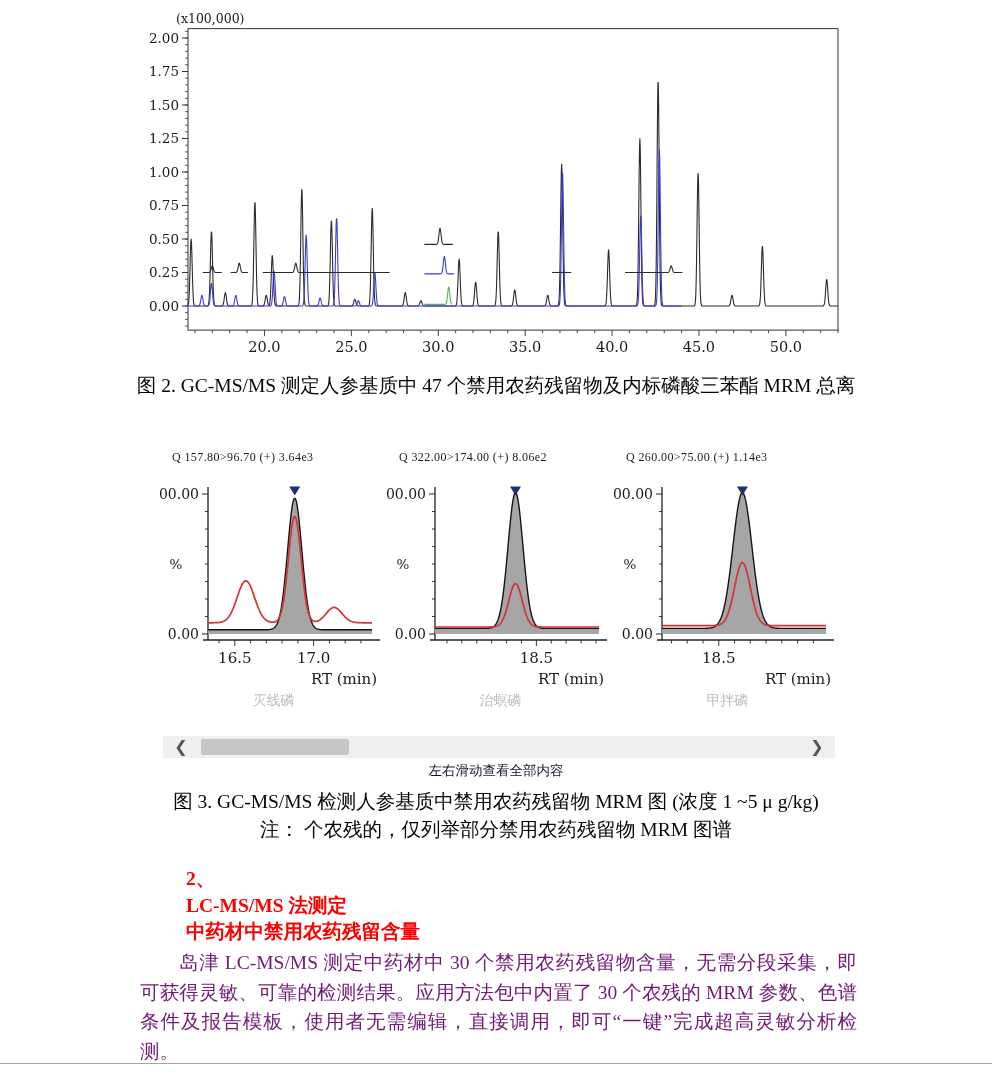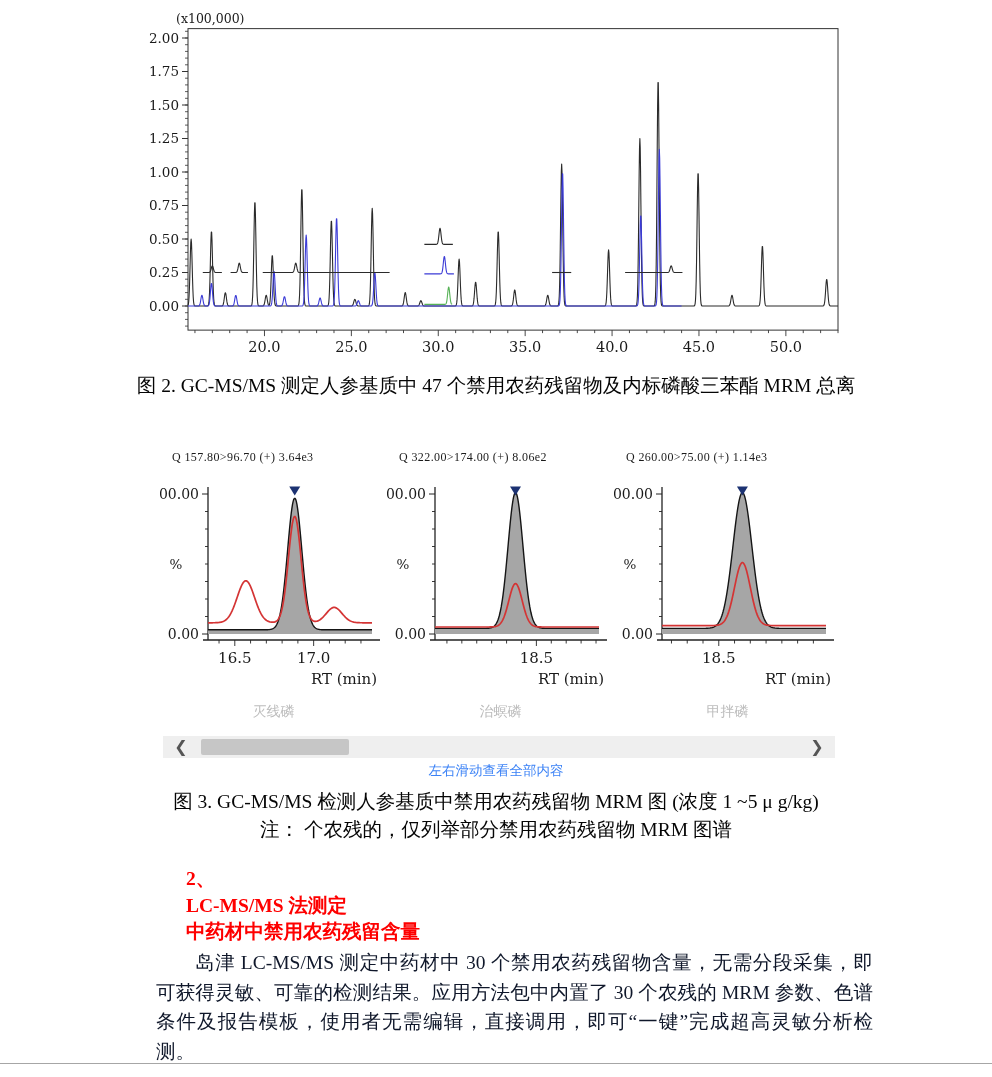--- a/index.html
+++ b/index.html
@@ -7,28 +7,28 @@
   body{width:992px;height:1077px;position:relative;font-family:"Liberation Serif","DejaVu Serif",serif;color:#111;overflow:hidden}
   .page{position:absolute;inset:0;background:#fff}
   .tic-wrap{position:absolute;top:6px;left:146px}
   svg text{font-family:"DejaVu Serif","Liberation Serif",serif}
   .caption{position:absolute;left:0;width:100%;text-align:center;font-size:19.5px;line-height:27.5px;color:#050505}
   .fig2{top:372px}
   .fig3{top:788px}
   .mrm-panel{position:absolute;top:450px;left:160px;display:flex}
   .mrm-col{width:227px}
   .mrm-header{font-size:12px;letter-spacing:.4px;color:#1a1a1a;height:26px;padding-left:12px;white-space:nowrap}
-  .mrm-compound{text-align:center;font-family:"Liberation Sans","DejaVu Sans",sans-serif;font-size:14px;color:#bcbcbc;margin-top:11px}
+  .mrm-compound{text-align:center;font-family:"Liberation Sans","DejaVu Sans",sans-serif;font-size:14px;color:#bcbcbc;margin-top:0}
   .scrollbar{position:absolute;top:736px;left:163px;width:672px;height:22px;background:#efefef;display:flex;align-items:center}
   .chev{width:36px;text-align:center;color:#555;font-size:16px;font-weight:bold;font-family:"DejaVu Sans","Liberation Sans",sans-serif;line-height:22px;cursor:pointer;user-select:none}
   .track{position:relative;flex:1;height:22px;cursor:pointer}
   .thumb{position:absolute;left:2px;top:3px;width:148px;height:16px;background:#c6c6c6;border-radius:2px;cursor:grab}
-  .scroll-hint{position:absolute;top:762px;left:0;width:100%;text-align:center;font-family:"Liberation Sans","DejaVu Sans",sans-serif;font-size:13.5px;color:#3b82f6}
+  .scroll-hint{position:absolute;top:762px;left:0;width:100%;text-align:center;font-family:"Liberation Sans","DejaVu Sans",sans-serif;font-size:13.5px;color:#0f172a}
   .section-heading{position:absolute;top:866px;left:186px;font-weight:bold;font-size:19.5px;line-height:26.5px}
-  .body-text{position:absolute;top:948px;left:156px;width:717px;font-size:19.5px;line-height:29.5px;text-align:justify;text-indent:2em;color:#0f172a}
+  .body-text{position:absolute;top:948px;left:140px;width:717px;font-size:19.5px;line-height:29.5px;text-align:justify;text-indent:2em;color:#701a75}
   .footer-line{position:absolute;top:1063px;left:0;width:992px;border-top:1px solid #a6a6a6}
 </style>
 </head>
 <body>
 
 <div class="page">
 
   <div class="tic-wrap">
     <svg id="tic-svg" width="704" height="360">
         <rect x="42" y="22.620000000000005" width="650" height="301.5" fill="none" stroke="#333" stroke-width="1"></rect>

